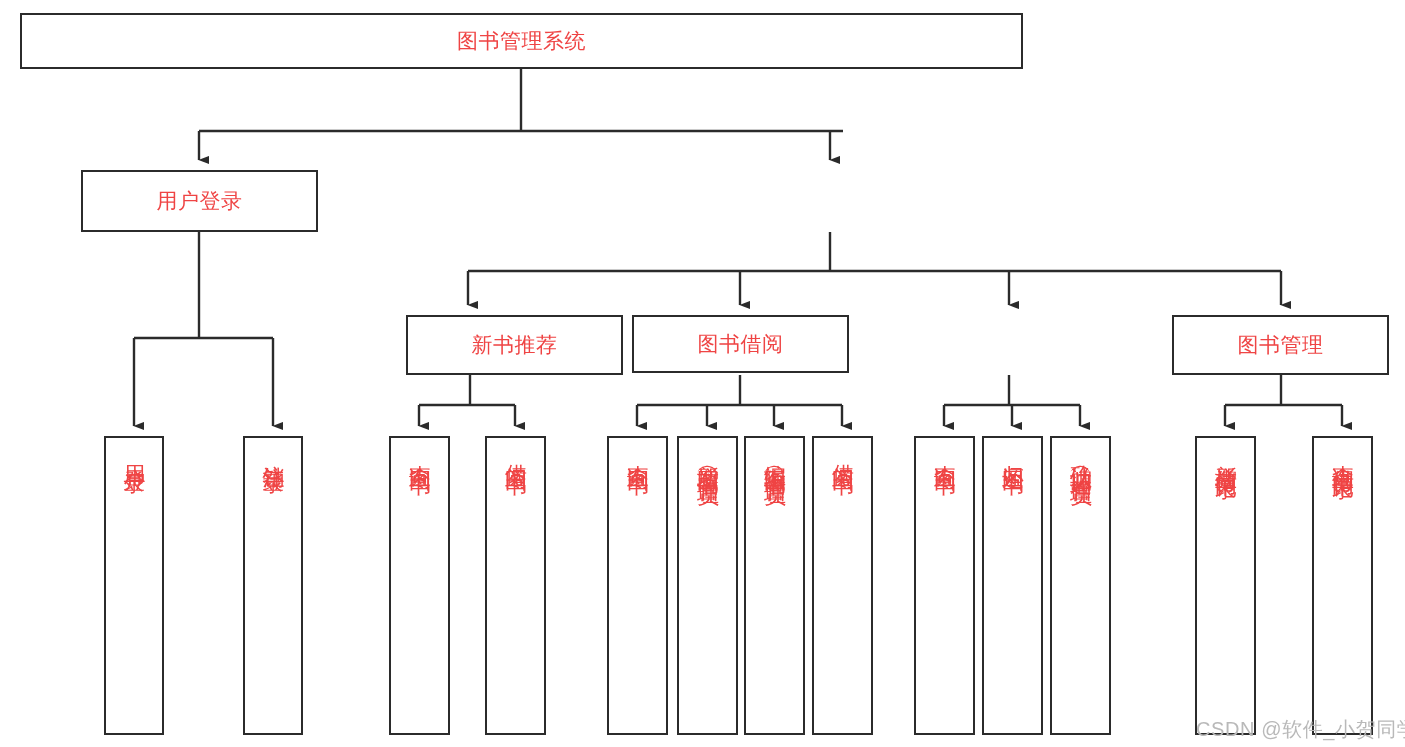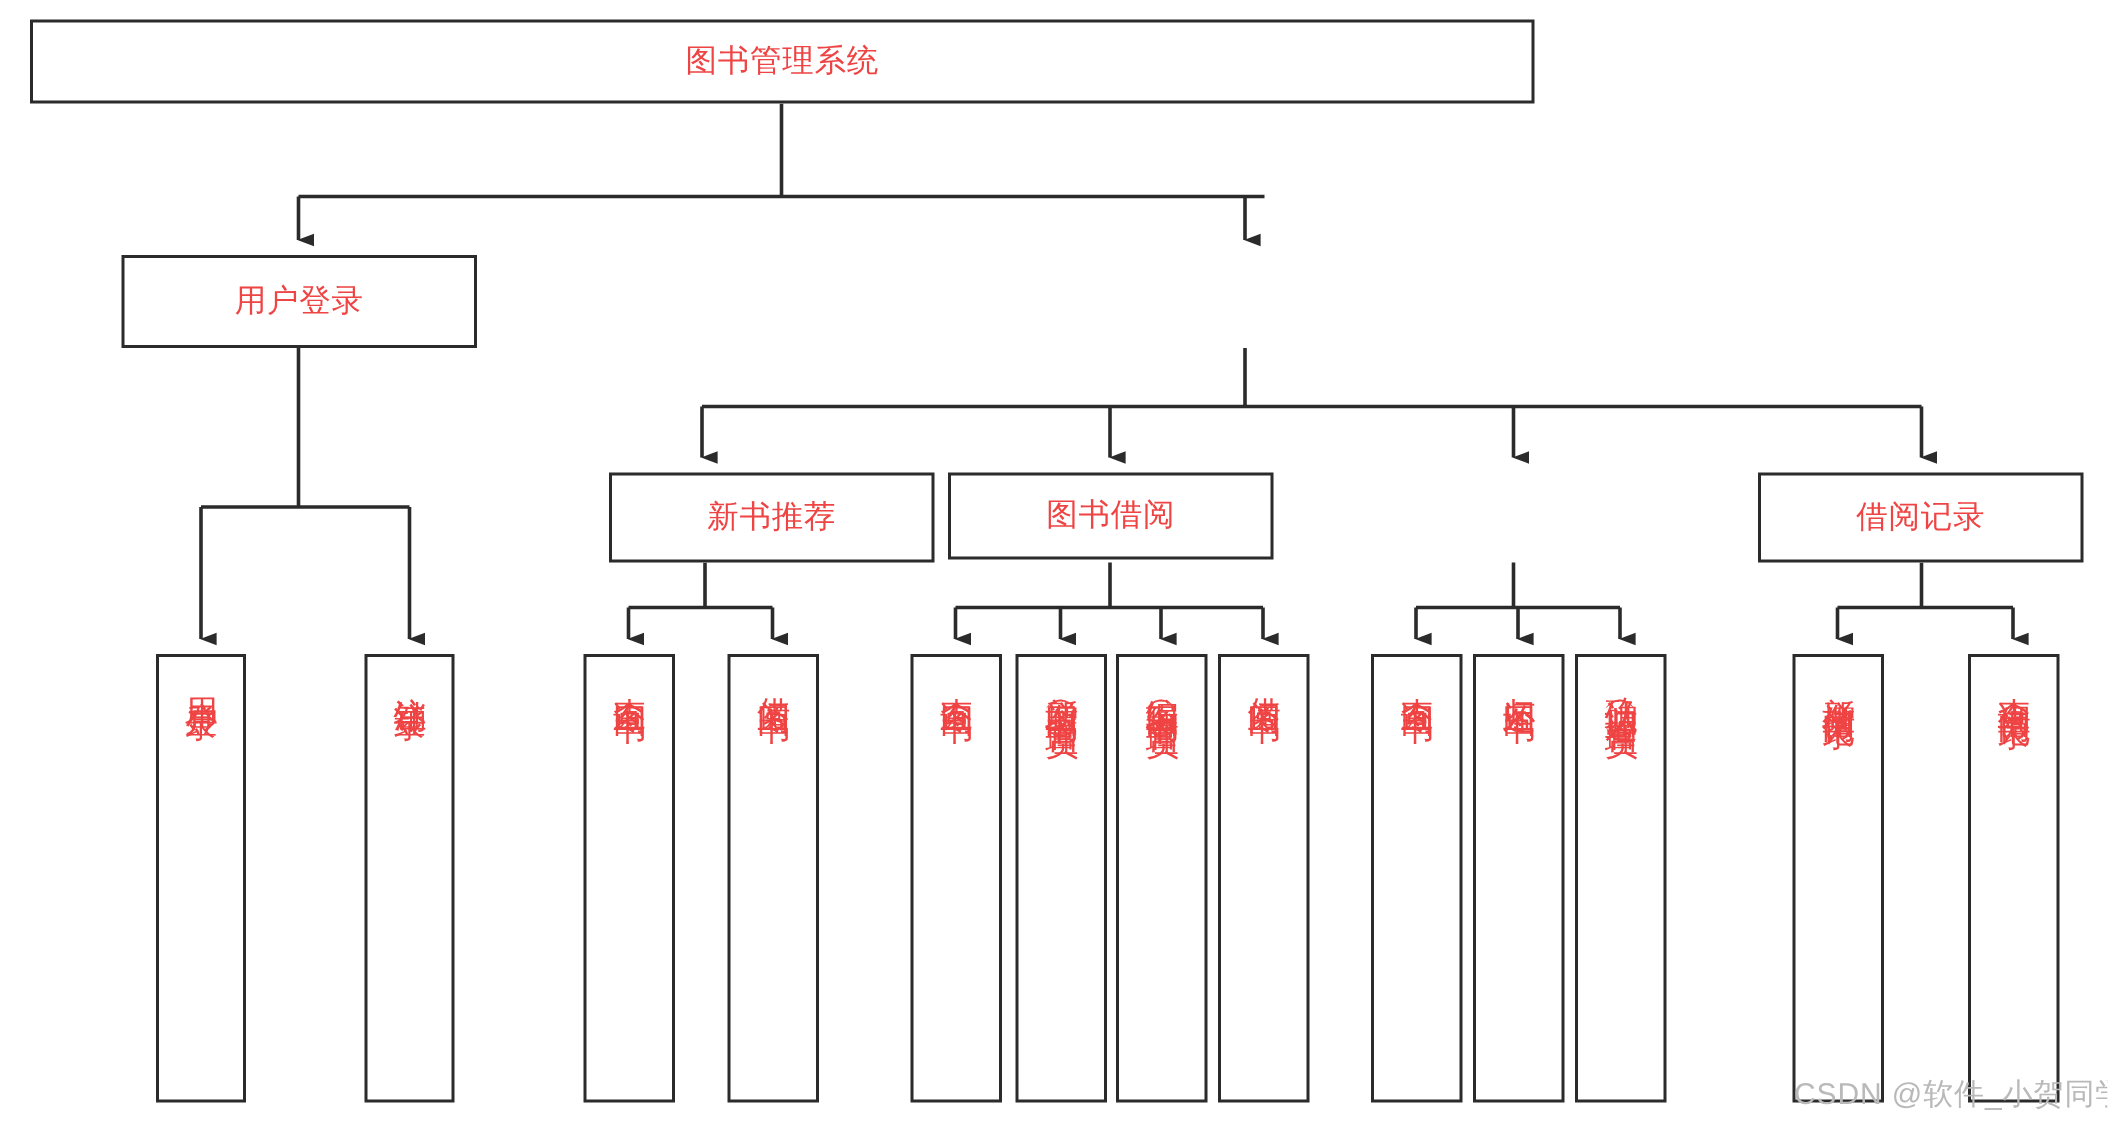--- a/index.html
+++ b/index.html
@@ -126,21 +126,21 @@
     <span class="node-label">用户登录</span>
   </div>
 
   <div class="node-box" style="left: 361px; top: 315px; width: 217px; height: 60px; margin-left: 45px;">
     <span class="node-label">新书推荐</span>
   </div>
   <div class="node-box" style="left: 632px; top: 315px; width: 217px; height: 58px;">
     <span class="node-label">图书借阅</span>
   </div>
   <div class="node-box" style="left: 1172px; top: 315px; width: 217px; height: 60px;">
-    <span class="node-label">借阅记录</span>
+    <span class="node-label">图书管理</span>
   </div>
 
   <div class="node-box vertical" style="left: 104px; top: 436px; width: 60px; height: 299px;">
     <span class="node-label">用户登录</span>
   </div>
   <div class="node-box vertical" style="left: 243px; top: 436px; width: 60px; height: 299px;">
     <span class="node-label">注销登录</span>
   </div>
   <div class="node-box vertical" style="left: 389px; top: 436px; width: 61px; height: 299px;">
     <span class="node-label">查询图书</span>

